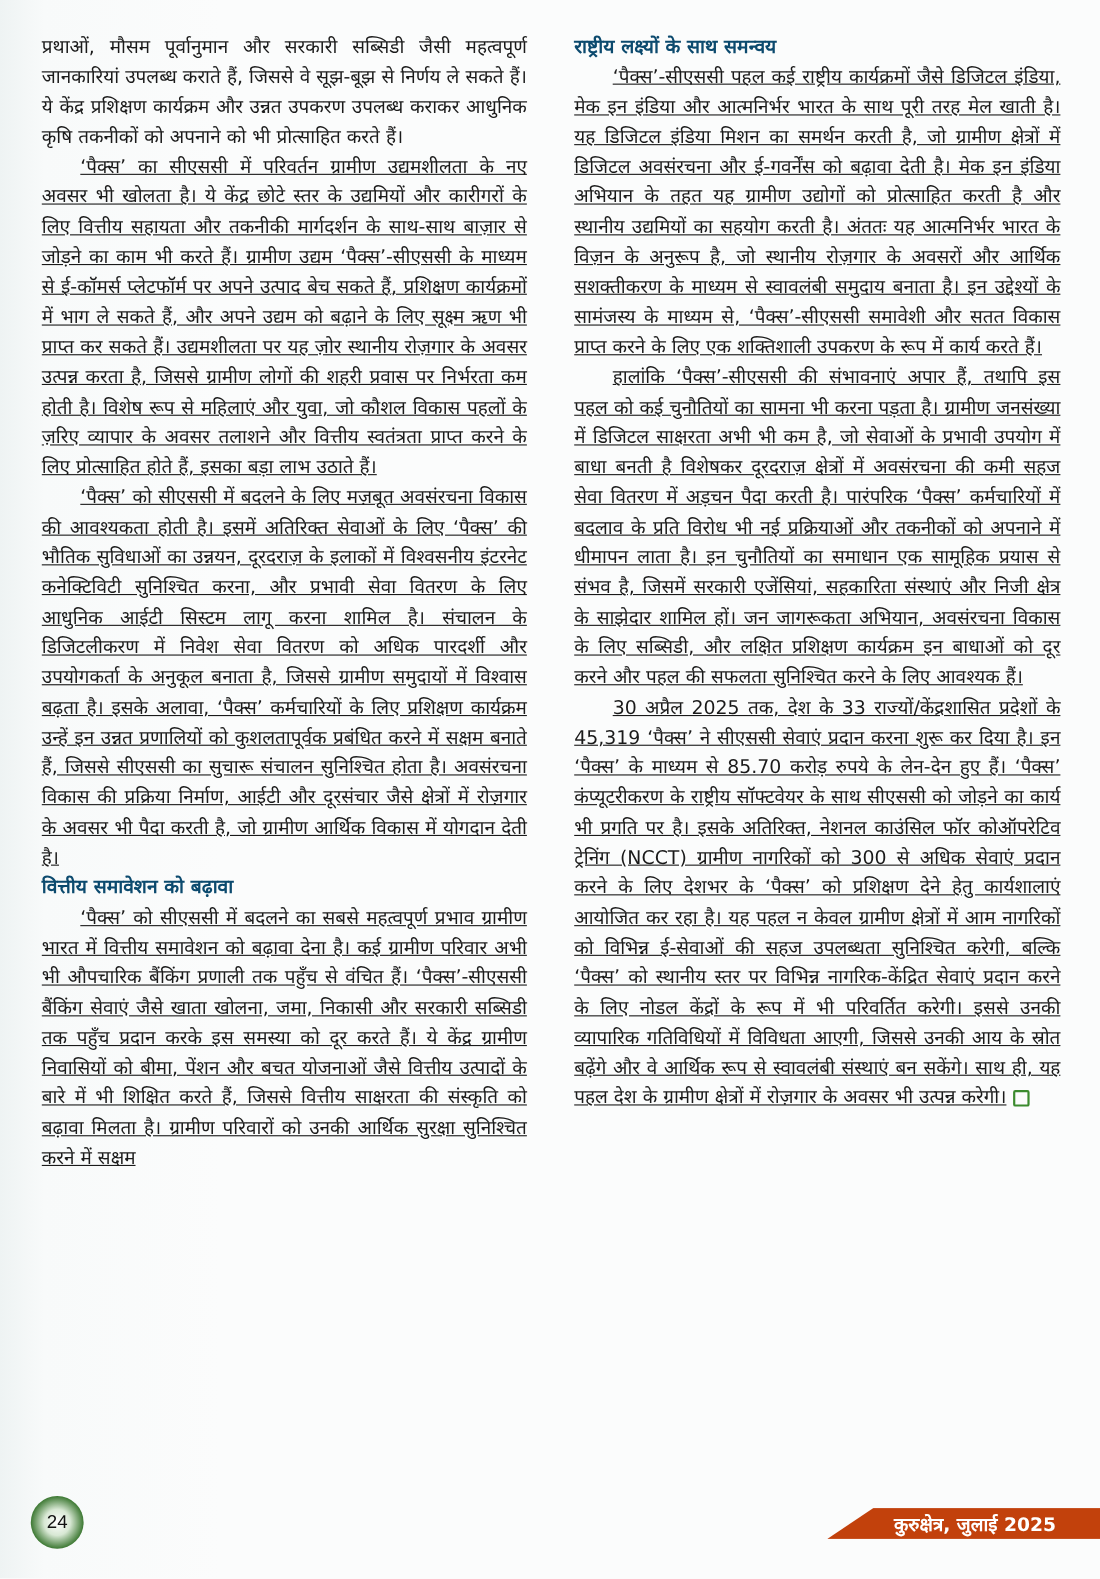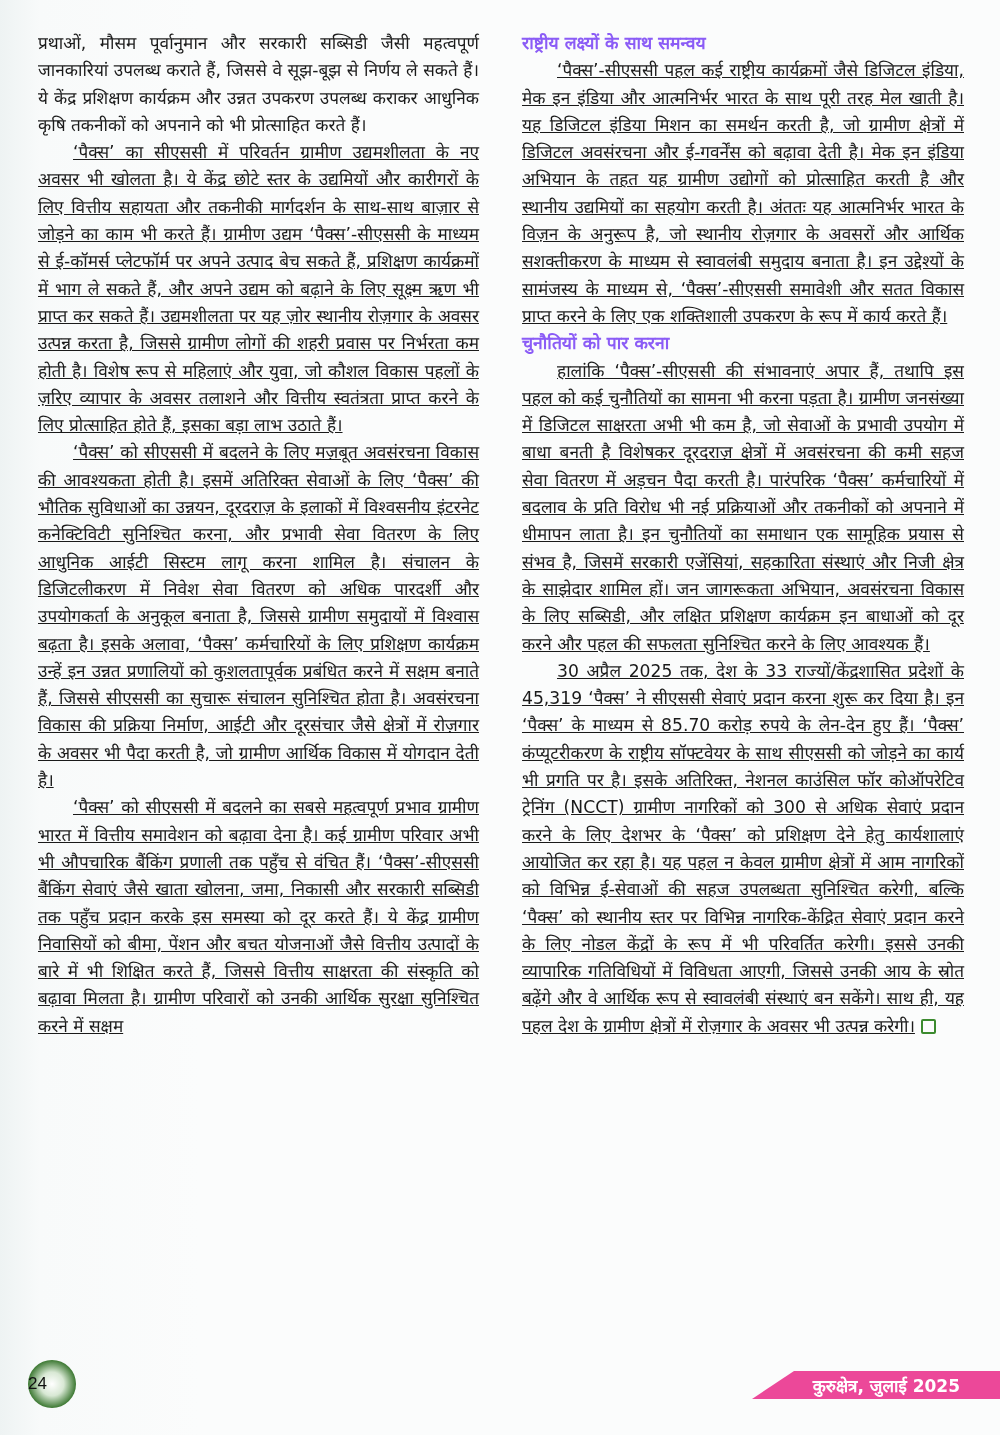--- a/index.html
+++ b/index.html
@@ -16,58 +16,58 @@
   .col {
     position:absolute; top:30px;
     font-size:17.2px; line-height:27.3px; text-align:justify;
   }
   .col-left { left:38px; width:441px; }
   .col-right { left:522px; width:442px; }
   .col p { margin:0; text-indent:0; }
   .col p.indent { text-indent:35px;text-decoration:underline; }
   .col h2 {
     margin:0; font-size:17.5px; line-height:27.3px; font-weight:bold;
-    color:#8b5cf6;
+    color:#0c4a6e;
   }
   .col h2.justify { text-align:justify; }
   .end-mark {
     display:inline-block; width:11px; height:11px; border:2px solid #3b8a2e;
     border-radius:2px; vertical-align:middle; margin-left:6px;
   }
   .page-num {
     position:absolute; left:28px; top:1360px; width:48px; height:48px; border-radius:50%;
     background:radial-gradient(circle at 50% 50%,#ffffff 0%,#d8e8d4 35%,#3f7a35 70%,#1f4a1a 100%);
-    display:flex; align-items:center; 
+    display:flex; align-items:center; justify-content:center;
     font-size:17px; color:#111; font-family:"Liberation Sans", sans-serif;
   }
   .footer-band {
     position:absolute; right:0; top:1371px; width:248px; height:28px;
-    background:#ec4899;
+    background:#c2410c;
     clip-path:polygon(42px 0,100% 0,100% 100%,0 100%);
     display:flex; align-items:center; justify-content:flex-end;
     padding-right:40px; box-sizing:border-box;
     color:#ffffff; font-size:17px; font-weight:bold;
   }
 </style>
 </head>
 <body>
 
 <div class="page-bg"></div>
 
 <div class="col col-left">
   <p>प्रथाओं, मौसम पूर्वानुमान और सरकारी सब्सिडी जैसी महत्वपूर्ण जानकारियां उपलब्ध कराते हैं, जिससे वे सूझ-बूझ से निर्णय ले सकते हैं। ये केंद्र प्रशिक्षण कार्यक्रम और उन्नत उपकरण उपलब्ध कराकर आधुनिक कृषि तकनीकों को अपनाने को भी प्रोत्साहित करते हैं।</p>
   <p class="indent">‘पैक्स’ का सीएससी में परिवर्तन ग्रामीण उद्यमशीलता के नए अवसर भी खोलता है। ये केंद्र छोटे स्तर के उद्यमियों और कारीगरों के लिए वित्तीय सहायता और तकनीकी मार्गदर्शन के साथ-साथ बाज़ार से जोड़ने का काम भी करते हैं। ग्रामीण उद्यम ‘पैक्स’-सीएससी के माध्यम से ई-कॉमर्स प्लेटफॉर्म पर अपने उत्पाद बेच सकते हैं, प्रशिक्षण कार्यक्रमों में भाग ले सकते हैं, और अपने उद्यम को बढ़ाने के लिए सूक्ष्म ऋण भी प्राप्त कर सकते हैं। उद्यमशीलता पर यह ज़ोर स्थानीय रोज़गार के अवसर उत्पन्न करता है, जिससे ग्रामीण लोगों की शहरी प्रवास पर निर्भरता कम होती है। विशेष रूप से महिलाएं और युवा, जो कौशल विकास पहलों के ज़रिए व्यापार के अवसर तलाशने और वित्तीय स्वतंत्रता प्राप्त करने के लिए प्रोत्साहित होते हैं, इसका बड़ा लाभ उठाते हैं।</p>
   <p class="indent">‘पैक्स’ को सीएससी में बदलने के लिए मज़बूत अवसंरचना विकास की आवश्यकता होती है। इसमें अतिरिक्त सेवाओं के लिए ‘पैक्स’ की भौतिक सुविधाओं का उन्नयन, दूरदराज़ के इलाकों में विश्वसनीय इंटरनेट कनेक्टिविटी सुनिश्चित करना, और प्रभावी सेवा वितरण के लिए आधुनिक आईटी सिस्टम लागू करना शामिल है। संचालन के डिजिटलीकरण में निवेश सेवा वितरण को अधिक पारदर्शी और उपयोगकर्ता के अनुकूल बनाता है, जिससे ग्रामीण समुदायों में विश्वास बढ़ता है। इसके अलावा, ‘पैक्स’ कर्मचारियों के लिए प्रशिक्षण कार्यक्रम उन्हें इन उन्नत प्रणालियों को कुशलतापूर्वक प्रबंधित करने में सक्षम बनाते हैं, जिससे सीएससी का सुचारू संचालन सुनिश्चित होता है। अवसंरचना विकास की प्रक्रिया निर्माण, आईटी और दूरसंचार जैसे क्षेत्रों में रोज़गार के अवसर भी पैदा करती है, जो ग्रामीण आर्थिक विकास में योगदान देती है।</p>
+  <h2>वित्तीय समावेशन को बढ़ावा</h2>
   <p class="indent">‘पैक्स’ को सीएससी में बदलने का सबसे महत्वपूर्ण प्रभाव ग्रामीण भारत में वित्तीय समावेशन को बढ़ावा देना है। कई ग्रामीण परिवार अभी भी औपचारिक बैंकिंग प्रणाली तक पहुँच से वंचित हैं। ‘पैक्स’-सीएससी बैंकिंग सेवाएं जैसे खाता खोलना, जमा, निकासी और सरकारी सब्सिडी तक पहुँच प्रदान करके इस समस्या को दूर करते हैं। ये केंद्र ग्रामीण निवासियों को बीमा, पेंशन और बचत योजनाओं जैसे वित्तीय उत्पादों के बारे में भी शिक्षित करते हैं, जिससे वित्तीय साक्षरता की संस्कृति को बढ़ावा मिलता है। ग्रामीण परिवारों को उनकी आर्थिक सुरक्षा सुनिश्चित करने में सक्षम</p>
 </div>
 
 <div class="col col-right">
   <h2>राष्ट्रीय लक्ष्यों के साथ समन्वय</h2>
   <p class="indent">‘पैक्स’-सीएससी पहल कई राष्ट्रीय कार्यक्रमों जैसे डिजिटल इंडिया, मेक इन इंडिया और आत्मनिर्भर भारत के साथ पूरी तरह मेल खाती है। यह डिजिटल इंडिया मिशन का समर्थन करती है, जो ग्रामीण क्षेत्रों में डिजिटल अवसंरचना और ई-गवर्नेंस को बढ़ावा देती है। मेक इन इंडिया अभियान के तहत यह ग्रामीण उद्योगों को प्रोत्साहित करती है और स्थानीय उद्यमियों का सहयोग करती है। अंततः यह आत्मनिर्भर भारत के विज़न के अनुरूप है, जो स्थानीय रोज़गार के अवसरों और आर्थिक सशक्तीकरण के माध्यम से स्वावलंबी समुदाय बनाता है। इन उद्देश्यों के सामंजस्य के माध्यम से, ‘पैक्स’-सीएससी समावेशी और सतत विकास प्राप्त करने के लिए एक शक्तिशाली उपकरण के रूप में कार्य करते हैं।</p>
-  <h2>चुनौतियों को पार करना</h2>
   <p class="indent">हालांकि ‘पैक्स’-सीएससी की संभावनाएं अपार हैं, तथापि इस पहल को कई चुनौतियों का सामना भी करना पड़ता है। ग्रामीण जनसंख्या में डिजिटल साक्षरता अभी भी कम है, जो सेवाओं के प्रभावी उपयोग में बाधा बनती है विशेषकर दूरदराज़ क्षेत्रों में अवसंरचना की कमी सहज सेवा वितरण में अड़चन पैदा करती है। पारंपरिक ‘पैक्स’ कर्मचारियों में बदलाव के प्रति विरोध भी नई प्रक्रियाओं और तकनीकों को अपनाने में धीमापन लाता है। इन चुनौतियों का समाधान एक सामूहिक प्रयास से संभव है, जिसमें सरकारी एजेंसियां, सहकारिता संस्थाएं और निजी क्षेत्र के साझेदार शामिल हों। जन जागरूकता अभियान, अवसंरचना विकास के लिए सब्सिडी, और लक्षित प्रशिक्षण कार्यक्रम इन बाधाओं को दूर करने और पहल की सफलता सुनिश्चित करने के लिए आवश्यक हैं।</p>
   <p class="indent"><span>30 अप्रैल 2025 तक, देश के 33 राज्यों/केंद्रशासित प्रदेशों के 45,319 ‘पैक्स’ ने सीएससी सेवाएं प्रदान करना शुरू कर दिया है। इन ‘पैक्स’ के माध्यम से 85.70 करोड़ रुपये के लेन-देन हुए हैं। ‘पैक्स’ कंप्यूटरीकरण के राष्ट्रीय सॉफ्टवेयर के साथ सीएससी को जोड़ने का कार्य भी प्रगति पर है। इसके अतिरिक्त, नेशनल काउंसिल फॉर कोऑपरेटिव ट्रेनिंग (NCCT) ग्रामीण नागरिकों को 300 से अधिक सेवाएं प्रदान करने के लिए देशभर के ‘पैक्स’ को प्रशिक्षण देने हेतु कार्यशालाएं आयोजित कर रहा है। यह पहल न केवल ग्रामीण क्षेत्रों में आम नागरिकों को विभिन्न ई-सेवाओं की सहज उपलब्धता सुनिश्चित करेगी, बल्कि ‘पैक्स’ को स्थानीय स्तर पर विभिन्न नागरिक-केंद्रित सेवाएं प्रदान करने के लिए नोडल केंद्रों के रूप में भी परिवर्तित करेगी। इससे उनकी व्यापारिक गतिविधियों में विविधता आएगी, जिससे उनकी आय के स्रोत बढ़ेंगे और वे आर्थिक रूप से स्वावलंबी संस्थाएं बन सकेंगे। साथ ही, यह पहल देश के ग्रामीण क्षेत्रों में रोज़गार के अवसर भी उत्पन्न करेगी।</span><span class="end-mark"></span></p>
 </div>
 
 <div class="page-num">
   <span>24</span>
 </div>
 
 <div class="footer-band">
   <span>कुरुक्षेत्र, जुलाई 2025</span>

